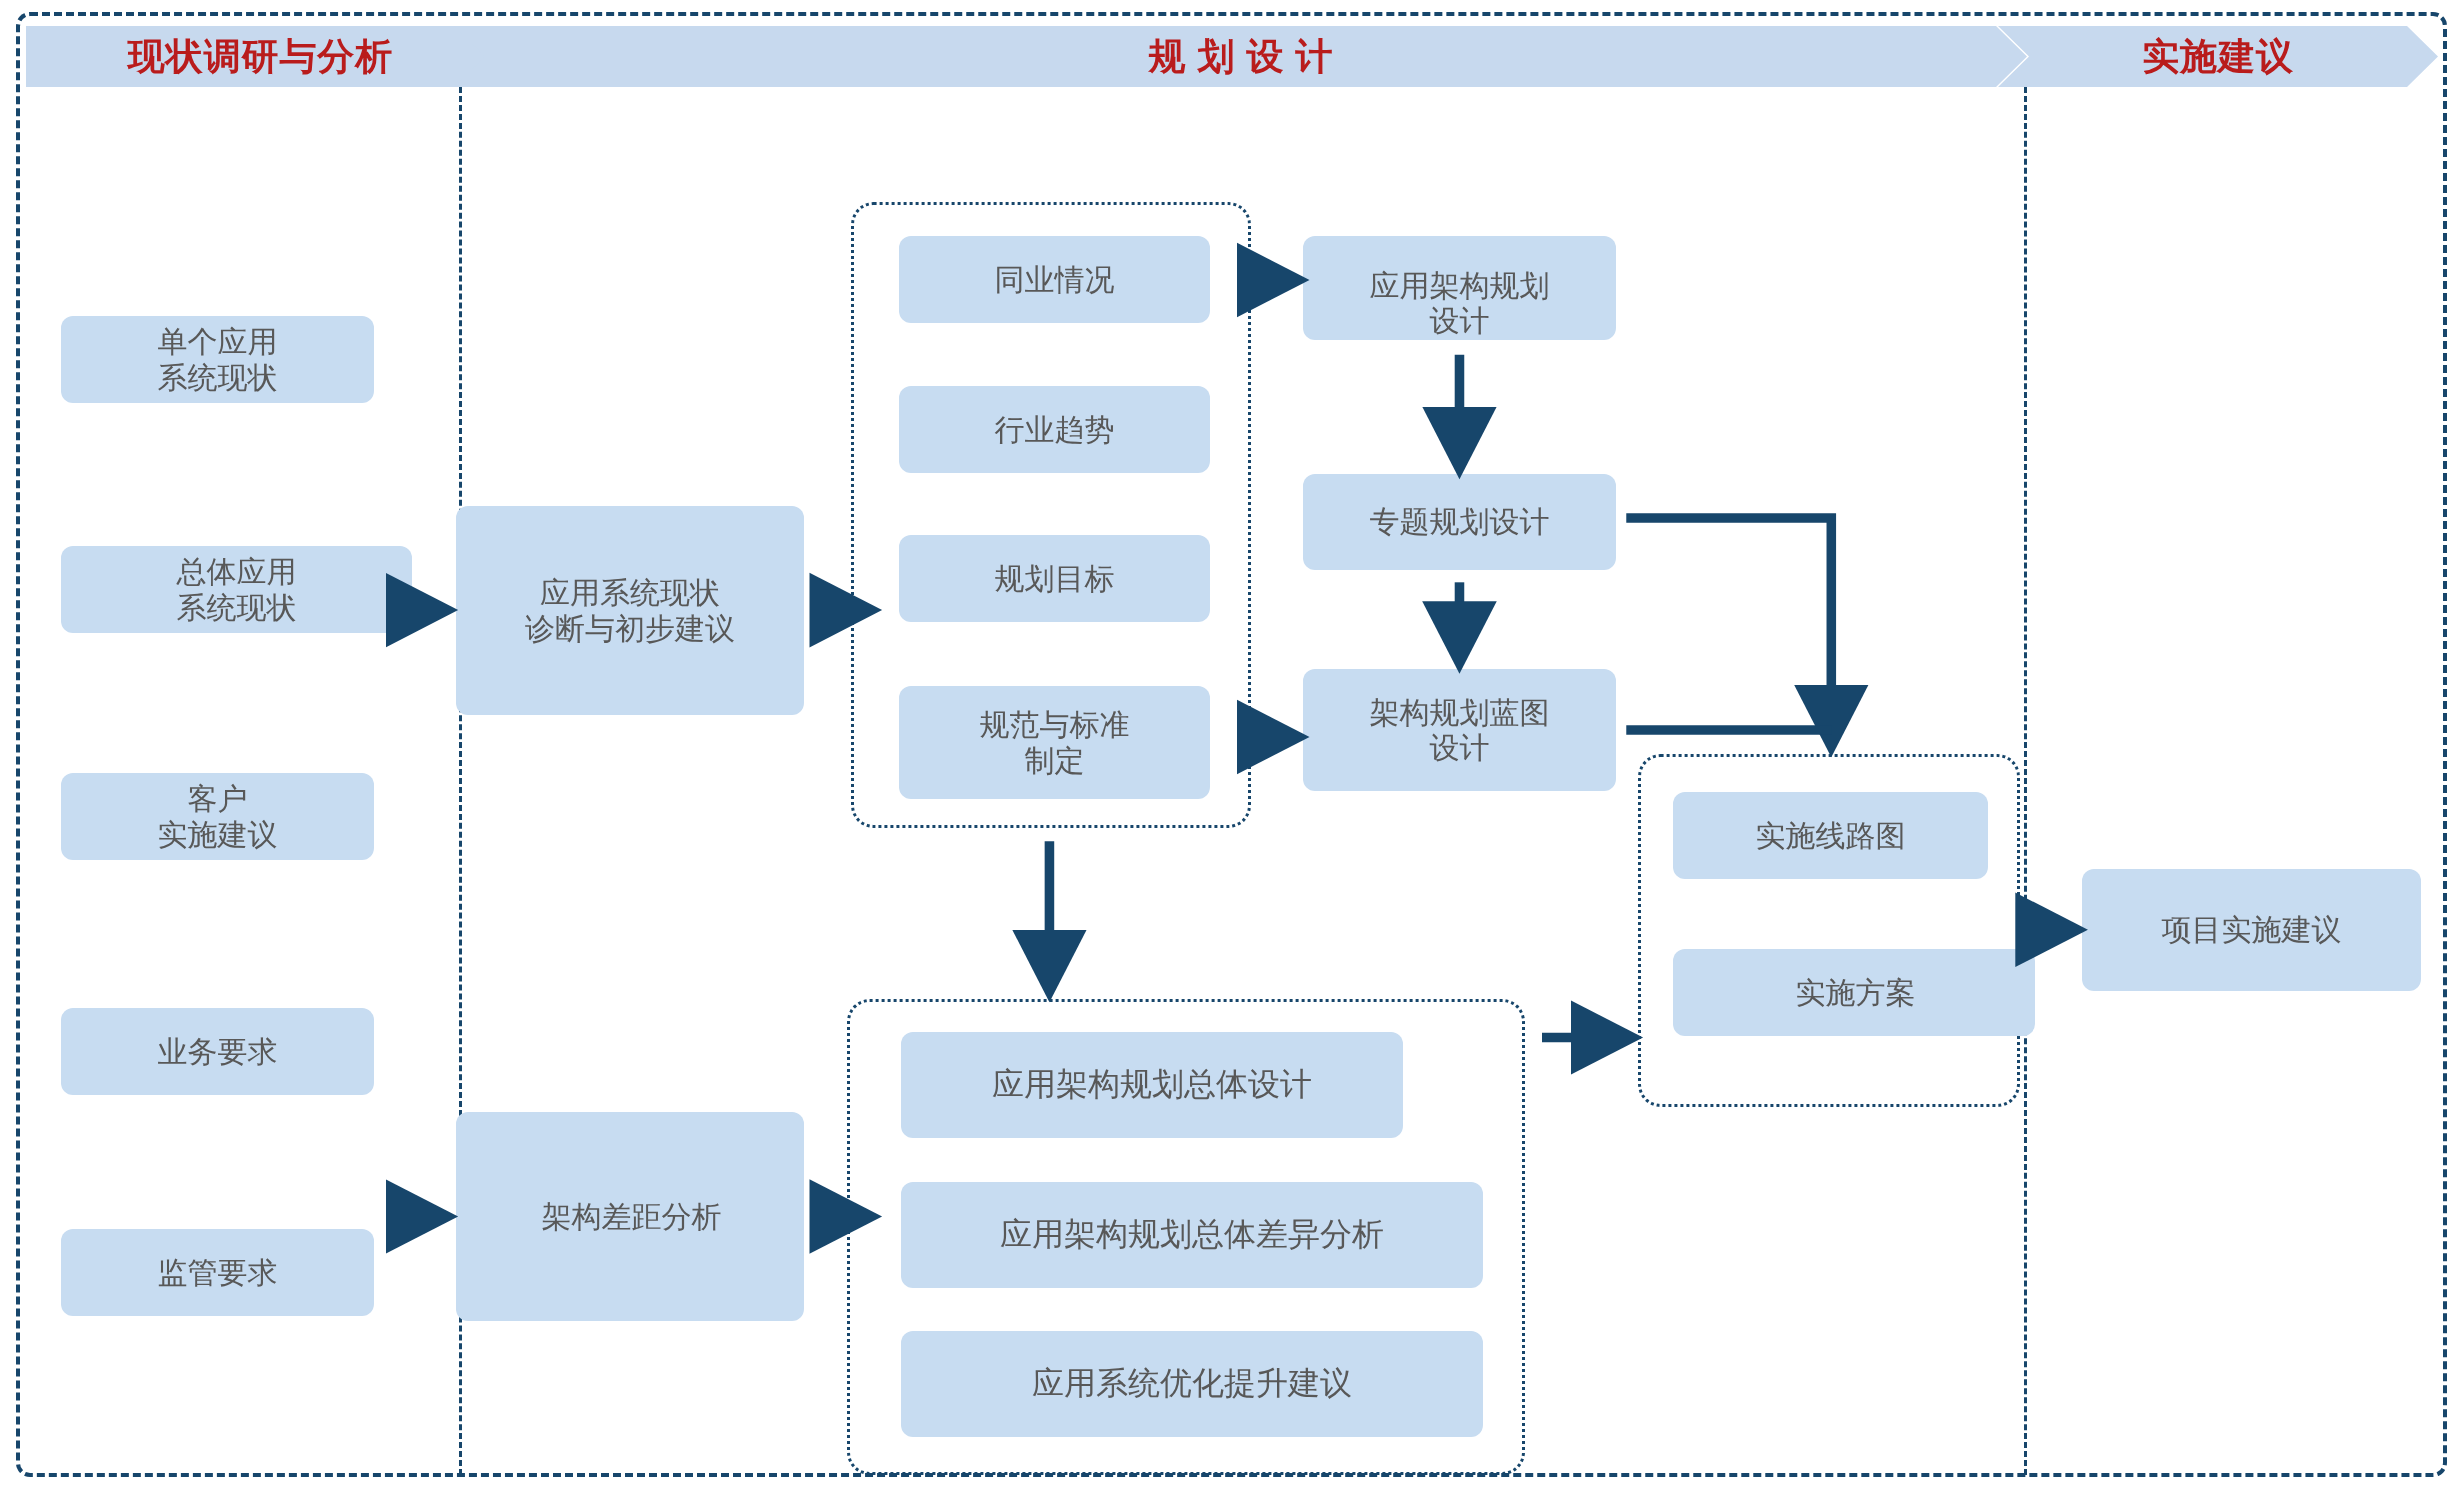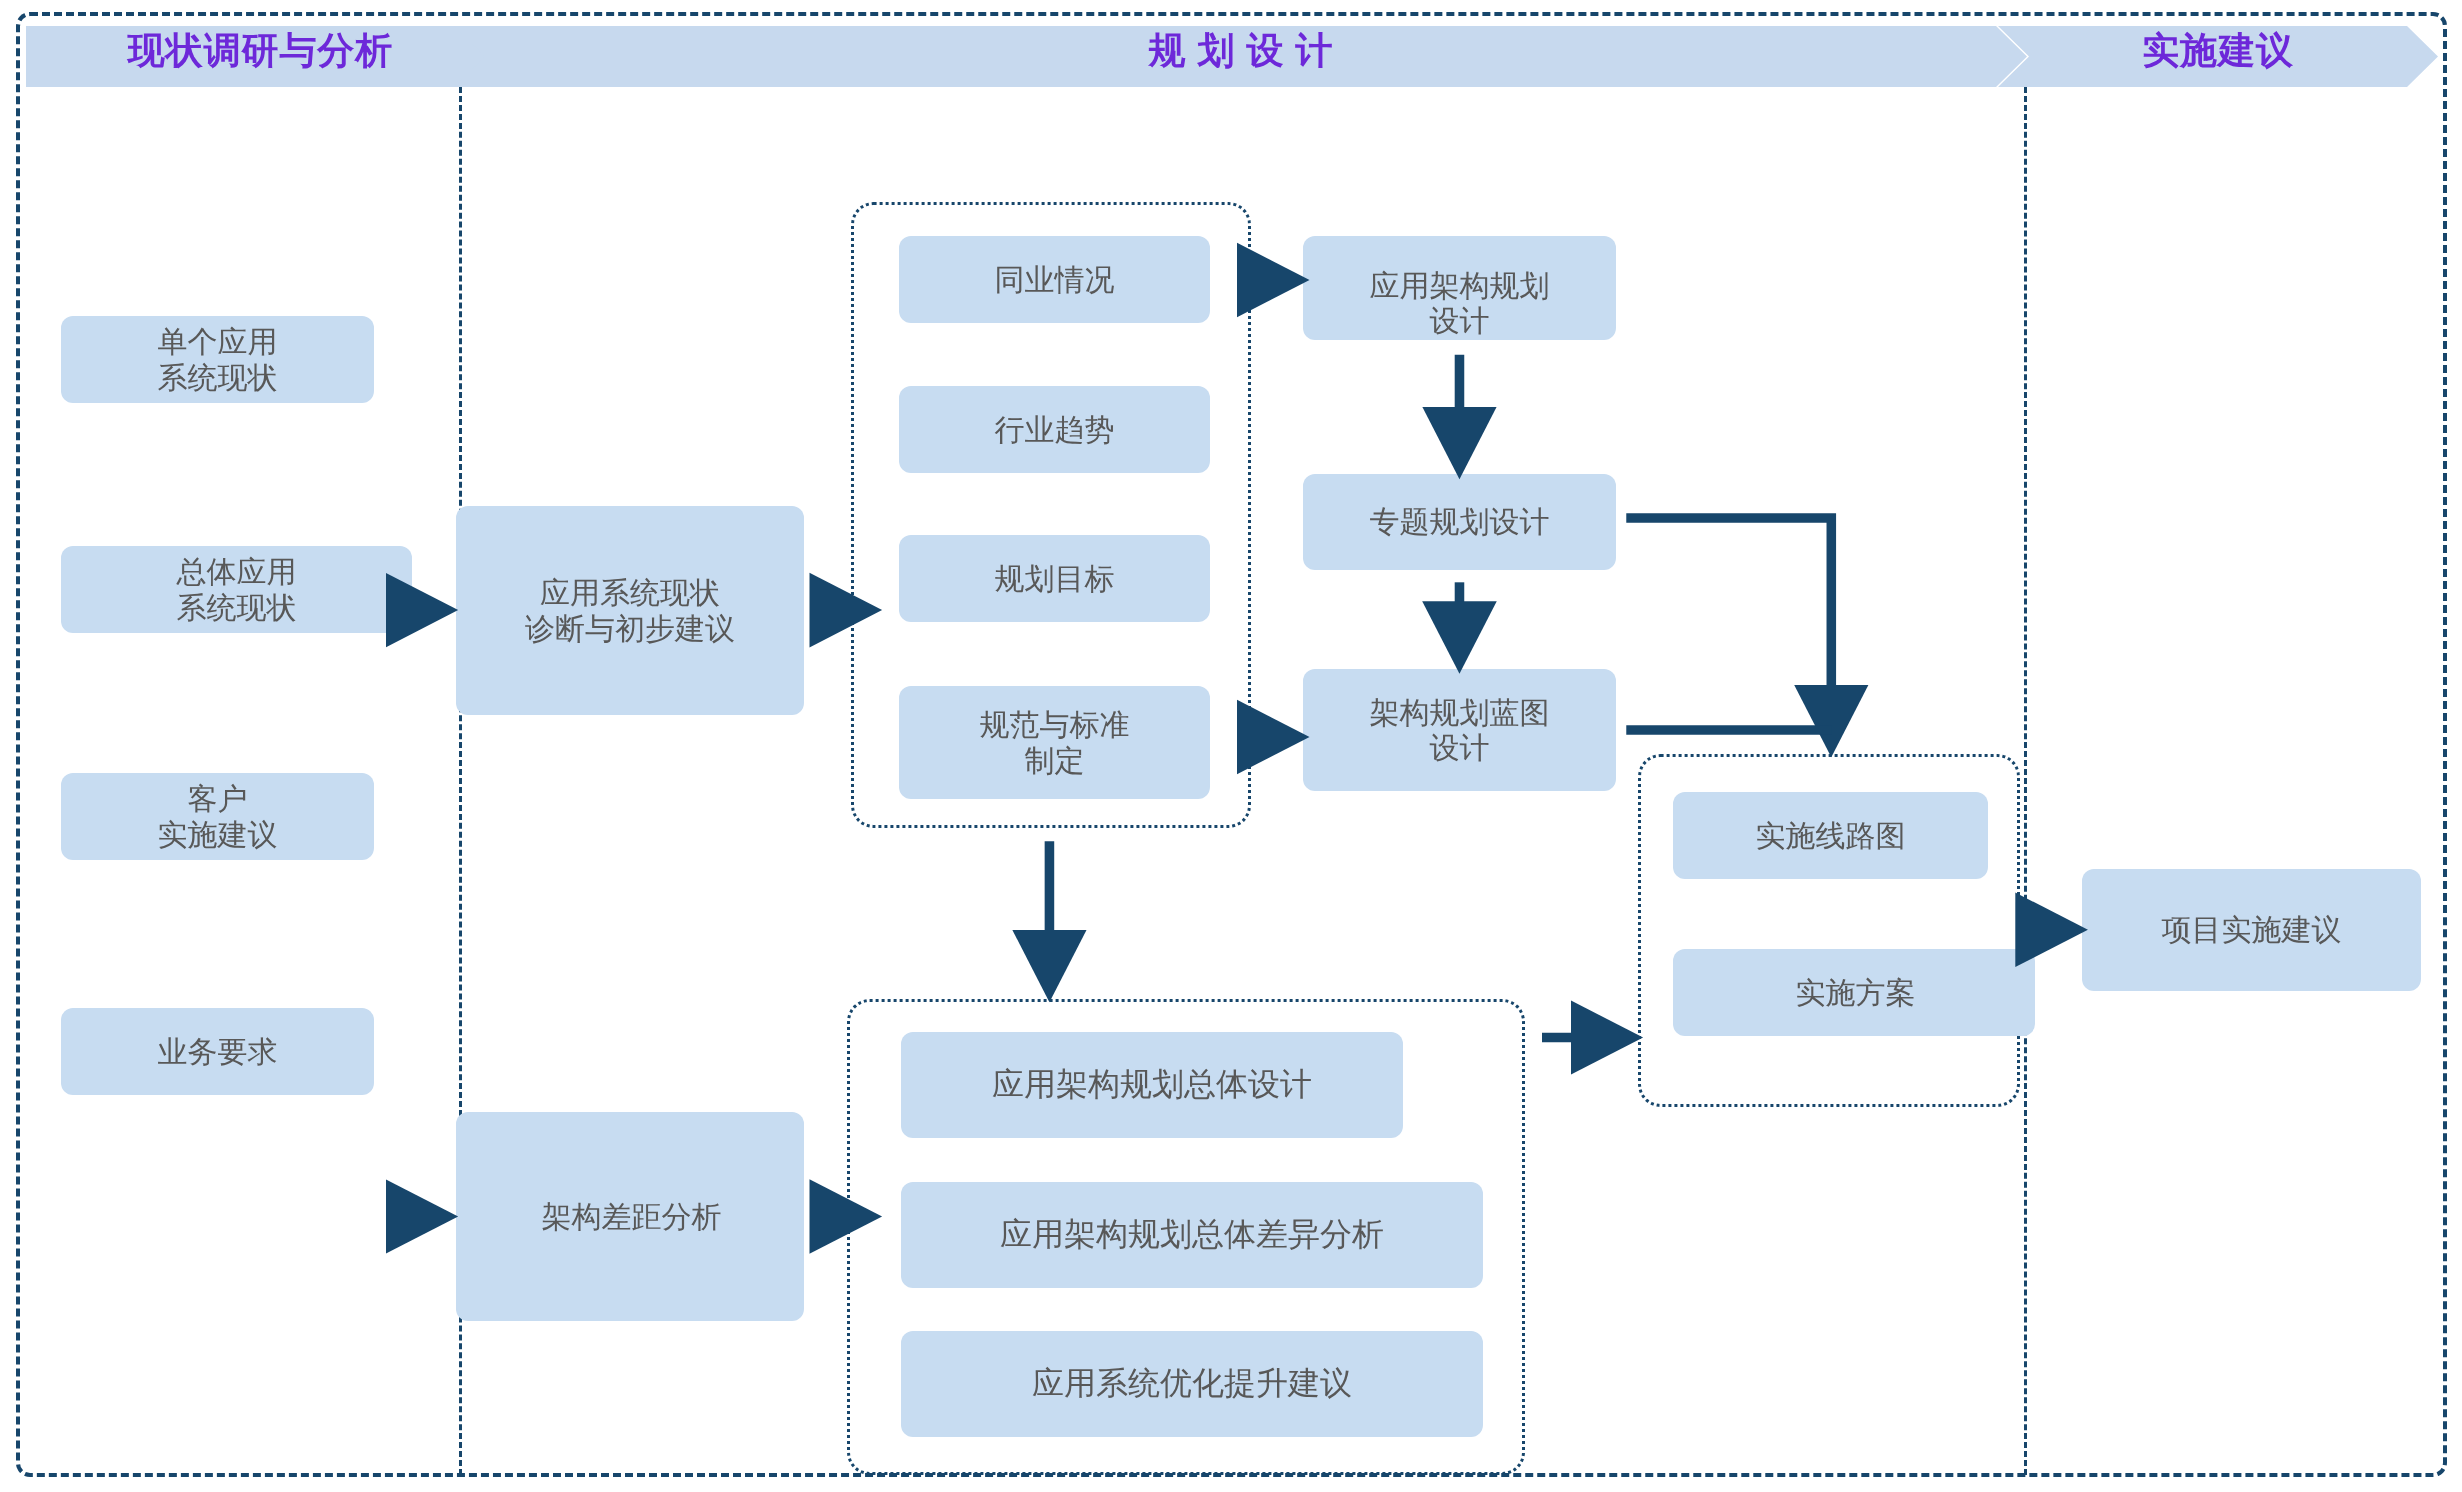--- a/index.html
+++ b/index.html
@@ -14,22 +14,22 @@
   .outer-frame{
     position:absolute;left:15.6px;top:12px;width:2431px;height:1465px;
     border:4.3px dashed #17466b;border-radius:14px;box-sizing:border-box;
   }
   
   .col-sep{position:absolute;width:0;border-left:3.5px dashed #17466b;}
   
   .banner{
     position:absolute;height:61px;
     background:#c7d9ee;
-    display:flex;align-items:flex-start;justify-content:center;
-    color:#6d28d9;font-weight:bold;font-size:37px;
+    display:flex;align-items:center;justify-content:center;
+    color:#b91c1c;font-weight:bold;font-size:37px;
     letter-spacing:0.9px;
   }
   .banner.sp{letter-spacing:12px;text-indent:12px;}
   .banner.chev-r{
     clip-path:polygon(0 0, calc(100% - 31px) 0, 100% 50%, calc(100% - 31px) 100%, 0 100%);
   }
   .banner.chev-lr{
     clip-path:polygon(0 0, calc(100% - 31px) 0, 100% 50%, calc(100% - 31px) 100%, 0 100%, 31px 50%);
   }
   
@@ -92,20 +92,23 @@
 
   <div class="node" style="left:61px;top:773px;width:313px;height:87px;">
     <span>客户
 实施建议</span>
   </div>
 
   <div class="node" style="left:61px;top:1008px;width:313px;height:87px;">
     <span>业务要求</span>
   </div>
 
+  <div class="node" style="left:61px;top:1229px;width:313px;height:87px;">
+    <span>监管要求</span>
+  </div>
 
   <div class="node" style="left:456px;top:506px;width:348px;height:209px;">
     <span>应用系统现状
 诊断与初步建议</span>
   </div>
 
   <div class="node" style="left:456px;top:1112px;width:348px;height:209px;padding-left:8px;">
     <span>架构差距分析</span>
   </div>
 

